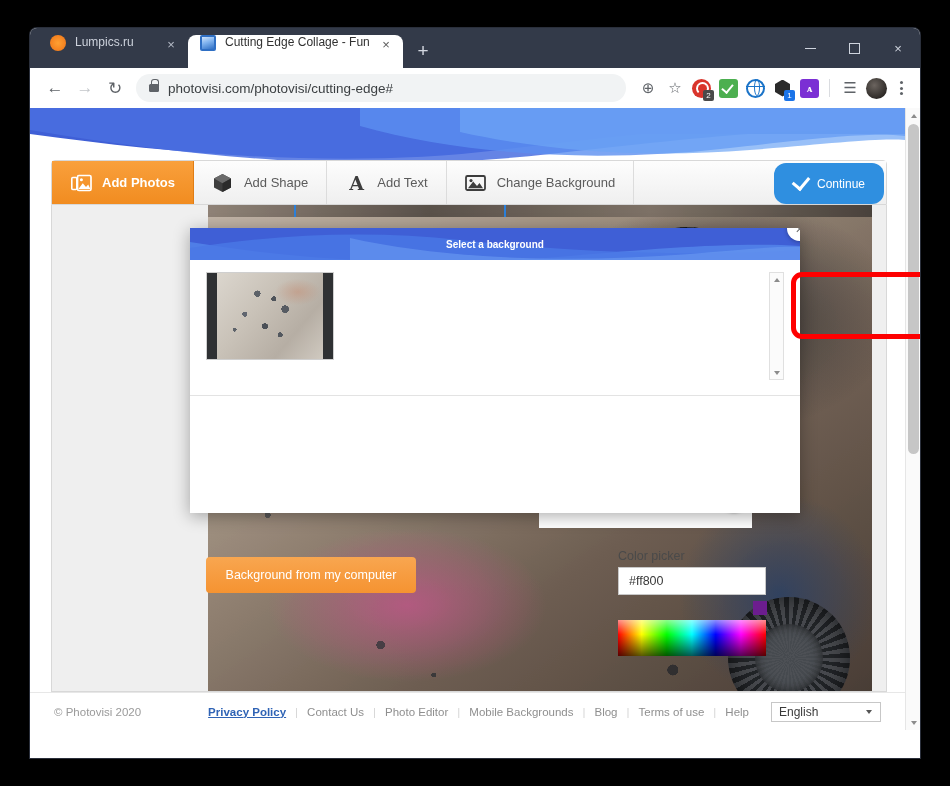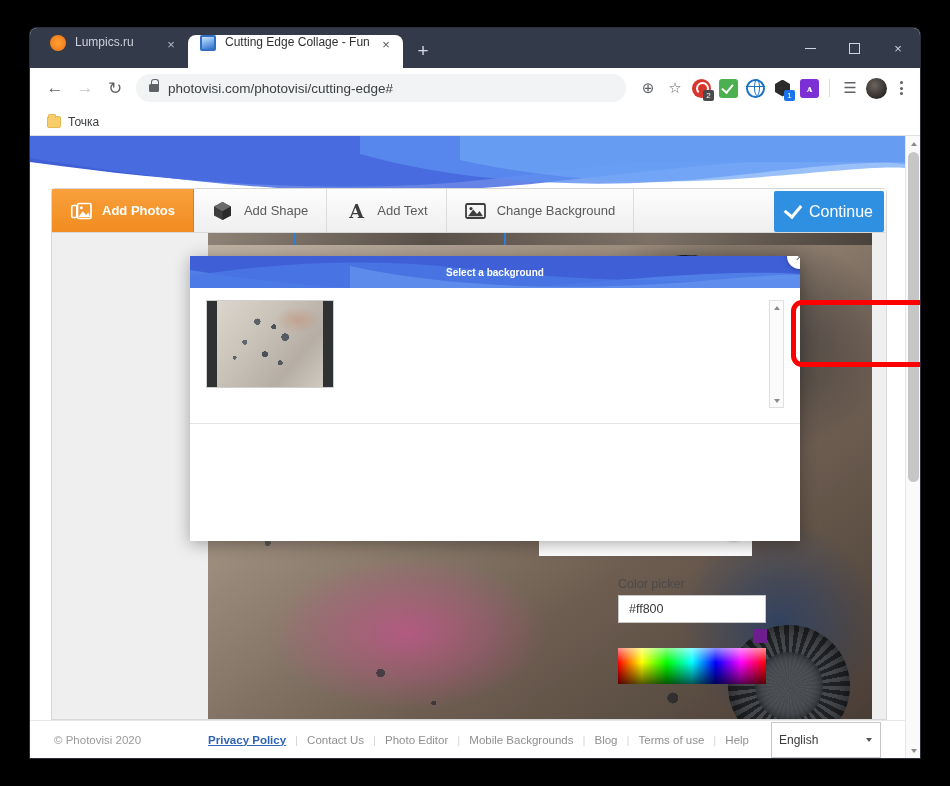--- a/index.html
+++ b/index.html
@@ -346,23 +346,23 @@
   .continue-wrap {
     position: absolute;
     right: 2px; top: 2px;
     width: 110px; height: 41px;
   }
   .continue-btn {
     width: 100%; height: 100%;
     background: #2f8fe0;
     color: #fff;
     display: flex; align-items: center; justify-content: center;
-    font-size: 16px;
+    font-size: 12px;
     gap: 8px;
-    border-radius: 2px;
+    border-radius: 12px;
   }
   .check {
     width: 16px; height: 11px;
     border: 3.2px solid #fff;
     border-top: none; border-right: none;
     transform: rotate(-50deg);
     margin-top: -4px;
   }
   .redbox {
     position: absolute;
@@ -453,21 +453,21 @@
     padding: 0 24px;
     font-size: 11.5px;
     color: #9a9a9a;
   }
   .copyright { margin-right: 58px; }
   .flink { color: #8f8f8f; text-decoration: none; padding: 0 9px; }
   .flink.primary { color: #2f63b5; font-weight: bold; text-decoration: underline; }
   .fdiv { color: #d6d6d6; }
   .langsel {
     margin-left: auto;
-    width: 110px; height: 36px;
+    width: 110px; height: 20px;
     border: 1px solid #c7c7c7;
     background: #fff;
     font-size: 12px;
     color: #3a3a3a;
     display: flex; align-items: center;
     padding: 6px 7px;
     position: relative;
   }
   .langsel .caret {
     position: absolute; right: 8px;
@@ -779,26 +779,20 @@
     <span class="omdiv"></span>
     <div class="ombtn">☰</div>
     <div class="avatar"></div>
     <div class="kebab">
         <i></i>
         <i></i>
         <i></i>
       </div>
   </div>
 
-  <div class="bookmarks">
-    <div class="bm">
-      <span class="bm-folder"></span>
-      <span>Точка</span>
-    </div>
-  </div>
 
   <div class="viewport">
 
     <div class="banner">
       <svg width="875" height="52" viewBox="0 0 875 52" preserveAspectRatio="none">
         <rect x="0" y="0" width="875" height="26" fill="#3f5fd6"></rect>
         <path d="M0,26 C160,48 320,60 470,42 C620,24 760,8 875,22 L875,0 L0,0 Z" fill="#3f5fd6"></path>
         <path d="M0,22 C180,52 340,66 520,46 C680,28 790,16 875,26 L875,0 L0,0 Z" fill="#4a6fe0" opacity="0.85"></path>
         <path d="M330,18 C430,46 560,56 700,40 C790,30 840,24 875,28 L875,0 L330,0 Z" fill="#5b8ff0" opacity="0.8"></path>
         <path d="M430,24 C520,44 620,50 720,42 C800,36 845,30 875,32 L875,0 L430,0 Z" fill="#6ea5f5" opacity="0.7"></path>
@@ -938,20 +932,21 @@
                 <i></i>
               </div>
             <div class="arrow down">
                 <i></i>
               </div>
           </div>
         </div>
 
         <div class="msep"></div>
 
+        <div class="bgbtn">Background from my computer</div>
 
         <div class="cp-label">Color picker</div>
         <div class="cp-input">#ff800</div>
         <div class="cp-swatch"></div>
         <div class="cp-spectrum"></div>
       </div>
     </div>
 
     <div class="pagescroll">
       <div class="arrow up">

